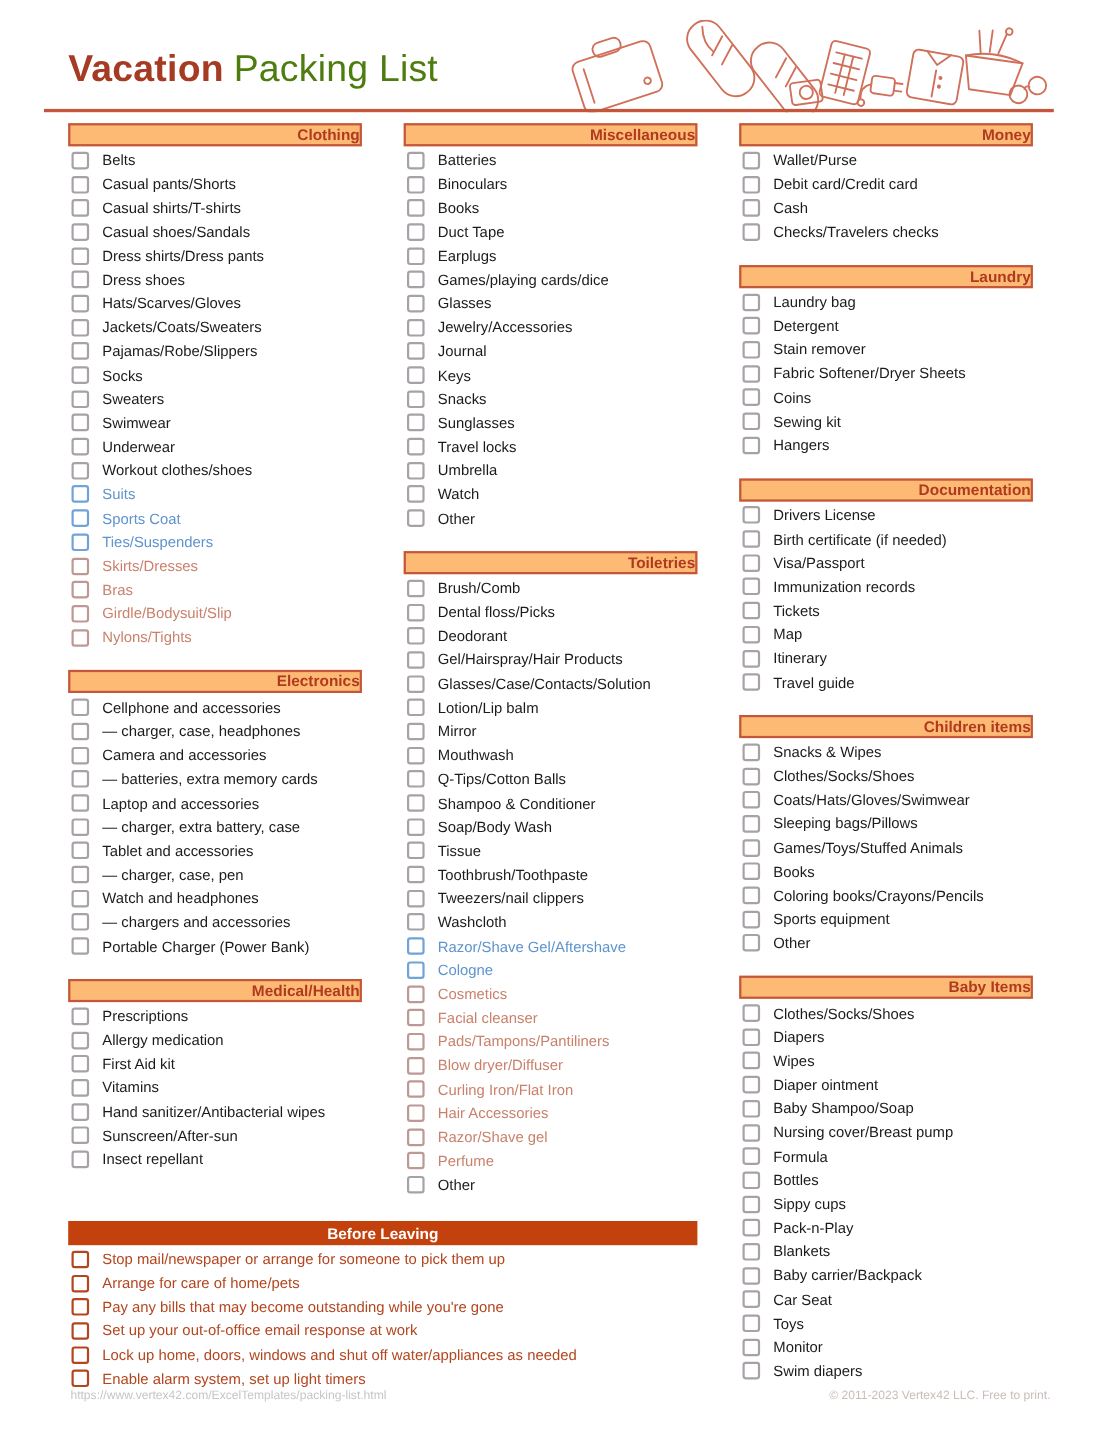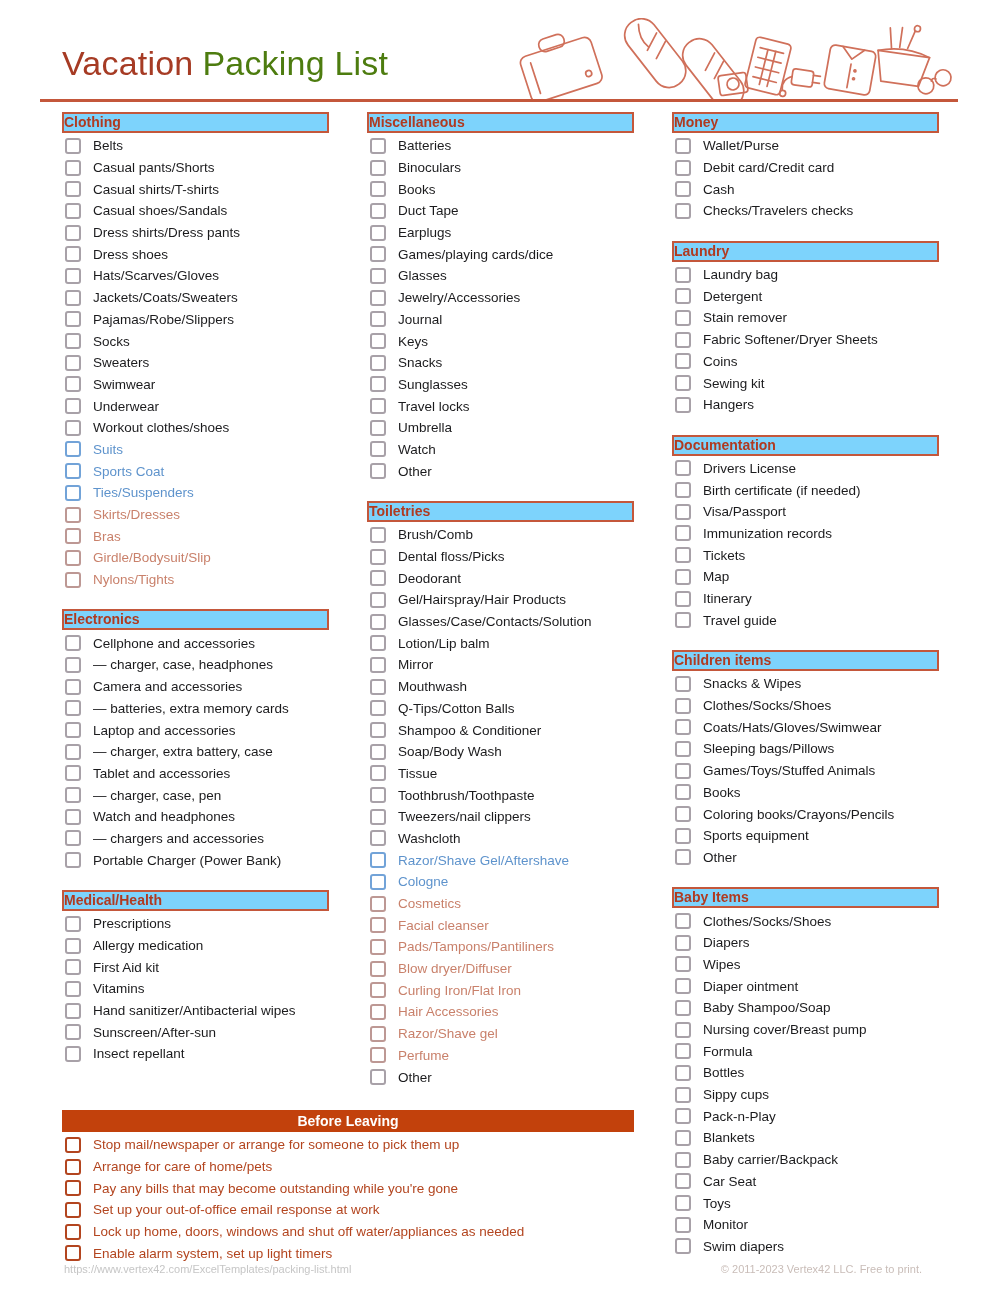--- a/index.html
+++ b/index.html
@@ -1,50 +1,50 @@
 <!DOCTYPE html>
 <html><head>
 <meta charset="utf-8">
 <style>
   html,body{margin:0;padding:0;background:#fff;}
   .page{position:relative;width:1000px;height:1300px;background:#ffffff;
         font-family:"Liberation Sans",sans-serif;overflow:hidden;}
 
   
   .title{position:absolute;left:62px;top:44px;font-size:34px;letter-spacing:.2px;white-space:nowrap;}
-  .t-bold{font-weight:normal;color:#a63b24;}
+  .t-bold{font-weight:bold;color:#a63b24;}
   .t-rest{color:#4d7c0f;margin-left:9px;font-weight:400;}
   .illus{position:absolute;left:505px;top:18px;width:450px;height:84px;}
   .illus *{fill:none;stroke:#d0705a;stroke-width:1.7;stroke-linecap:round;stroke-linejoin:round;}
   .rule{position:absolute;left:40px;top:99px;width:918px;height:3px;background:#c4573b;}
 
   
   .col{position:absolute;top:112px;width:267px;}
   .col-1{left:62px;} .col-2{left:367px;} .col-3{left:672px;}
 
   .section{margin-bottom:19px;}
-  .sec-header{box-sizing:border-box;height:21px;border:2px solid #c4573b;background:#7dd3fc;
-              color:#b03a20;font-weight:bold;font-size:14px;text-align:left;line-height:17px;}
+  .sec-header{box-sizing:border-box;height:21px;border:2px solid #c4573b;background:#fdba74;
+              color:#b03a20;font-weight:bold;font-size:14px;text-align:right;line-height:17px;}
   .sec-header-dark{box-sizing:border-box;height:22px;border:none;background:#c2410c;color:#ffffff;
               font-weight:bold;font-size:14px;text-align:center;line-height:22px;}
   .items{padding-top:2px;}
   .item{display:flex;align-items:center;height:21.7px;font-size:13.5px;color:#1b1b1d;white-space:nowrap;}
   .cb{flex:0 0 auto;width:12px;height:12px;border:2px solid #a8a1a8;border-radius:3px;
       margin:0 12px 0 3px;background:#fff;}
   .v-m{color:#5e93cc;} .v-m .cb{border-color:#72a3d8;}
   .v-w{color:#c9816b;} .v-w .cb{border-color:#bd9894;}
   .v-r{color:#b3451f;} .v-r .cb{border-color:#b3451f;}
 
   
   .before{position:absolute;left:62px;top:1110px;width:572px;}
   .before .item{height:21.7px;}
 
   
   .footer-url{position:absolute;left:64px;top:1263px;font-size:11px;color:#c6c6c6;}
-  .footer-copy{position:absolute;right:78px;top:1263px;font-size:11px;color:#c9bdb8;text-align:right;}
+  .footer-copy{position:absolute;right:45px;top:1263px;font-size:11px;color:#c9bdb8;text-align:right;}
 </style>
 </head>
 <body>
 
 <div class="page">
 
   <div class="title">
     <span class="t-bold">Vacation</span><span class="t-rest">Packing List</span>
   </div>
 

